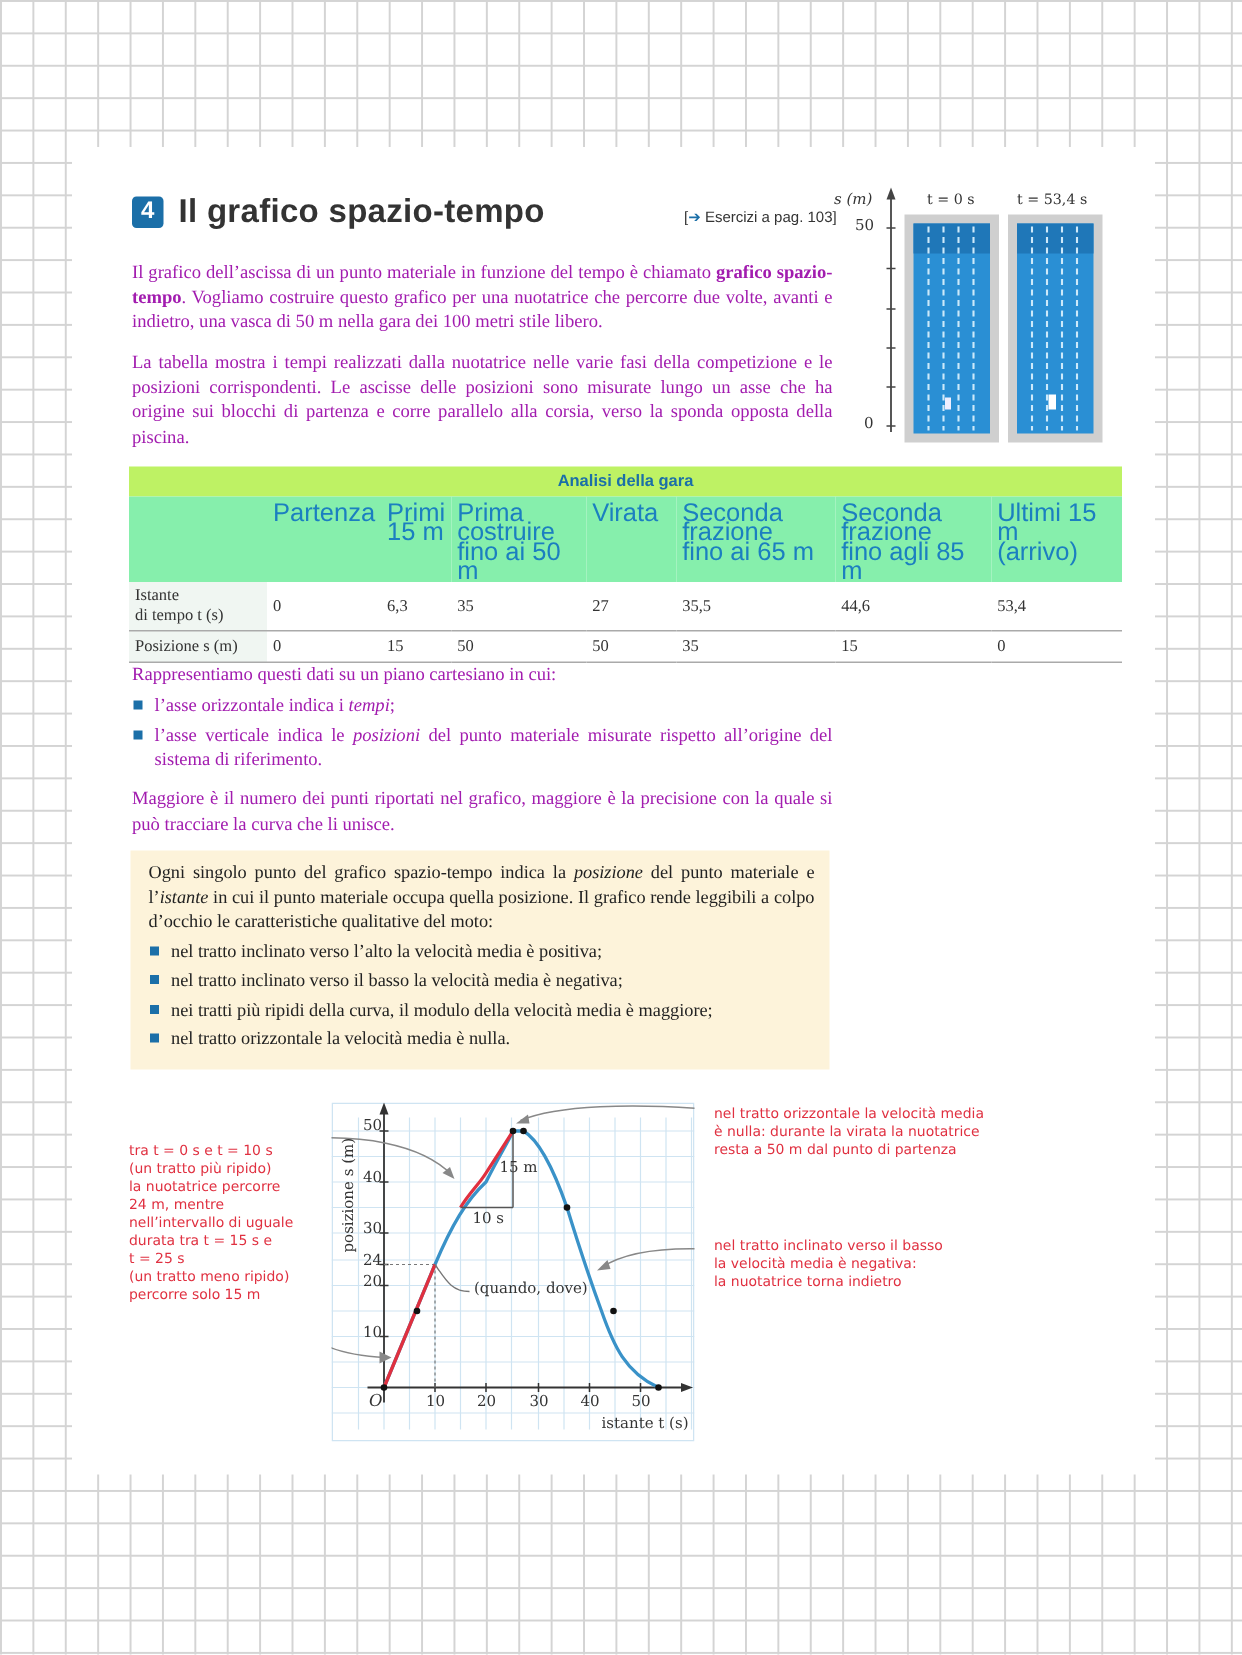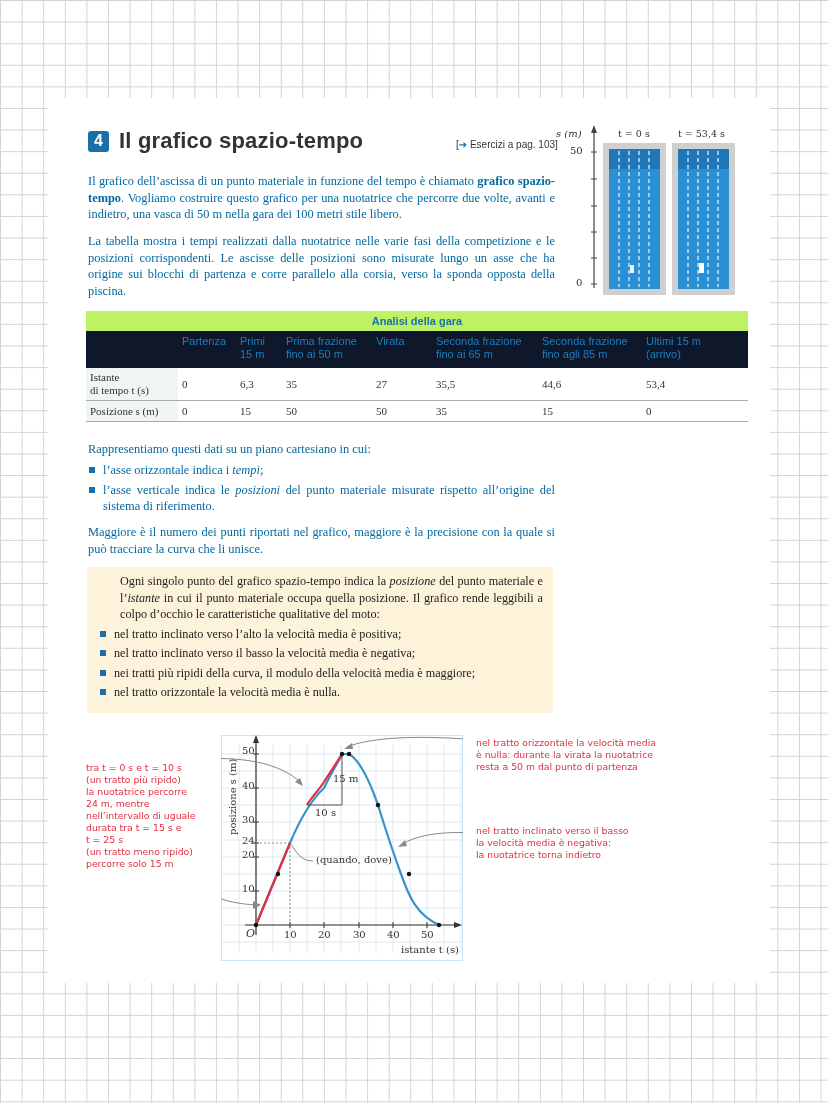--- a/index.html
+++ b/index.html
@@ -6,26 +6,26 @@
   body{width:828px;height:1103px;position:relative;overflow:hidden;background-color:#fff;
     background-image:linear-gradient(#d4d4d4 1px,transparent 1px),linear-gradient(90deg,#d4d4d4 1px,transparent 1px);
     background-size:21.6px 21.6px;background-position:0 0;}
   .page{position:absolute;left:48px;top:98px;width:722px;height:885px;background:#fff;}
   .serif{font-family:"DejaVu Serif","Liberation Serif",serif;}
   .title{position:absolute;left:88px;top:128px;display:flex;align-items:center;}
   .numbox{width:21px;height:21px;background:#1b6fa8;color:#fff;border-radius:3px;font-family:"Liberation Sans",sans-serif;font-weight:bold;font-size:16px;display:flex;align-items:center;justify-content:center;margin-right:10px;}
   .titletext{font-family:"Liberation Sans",sans-serif;font-weight:bold;font-size:22px;color:#333;letter-spacing:0.2px;}
   .ref{position:absolute;left:456px;top:139px;font-family:"Liberation Sans",sans-serif;font-size:10px;color:#333;}
   .ref .arrow{color:#1b6fa8;}
-  .para{position:absolute;left:88px;width:467px;font-family:"Liberation Serif",serif;font-size:12.4px;line-height:16.5px;color:#0369a1;text-align:justify;margin:0;}
+  .para{position:absolute;left:88px;width:467px;font-family:"Liberation Serif",serif;font-size:12.4px;line-height:16.5px;color:#a21caf;text-align:justify;margin:0;}
   .pool-fig{position:absolute;left:556px;top:124px;width:180px;height:178px;}
   table.gara{position:absolute;left:86px;top:311px;width:662px;border-collapse:collapse;font-size:11px;}
   table.gara th.cap{background:#bef264;color:#1b6fa8;font-family:"Liberation Sans",sans-serif;font-weight:bold;font-size:11px;height:18px;text-align:center;}
   table.gara td{padding:1px 4px;vertical-align:middle;}
-  table.gara tr.head td{background:#0f172a;color:#1b7fc0;font-family:"Liberation Sans",sans-serif;font-size:11px;line-height:13px;height:32px;vertical-align:top;padding-top:4px;}
+  table.gara tr.head td{background:#86efac;color:#1b7fc0;font-family:"Liberation Sans",sans-serif;font-size:17px;line-height:13px;height:32px;vertical-align:top;padding-top:4px;}
   table.gara tr.r1 td{background:#fff;height:30px;border-bottom:1px solid #aaa;font-family:"Liberation Serif",serif;color:#333;}
   table.gara tr.r2 td{background:#fff;height:18px;border-bottom:1px solid #aaa;font-family:"Liberation Serif",serif;color:#333;}
   table.gara td.rowlab{color:#1b7fc0;font-family:"Liberation Sans",sans-serif;background:#f0f6f2!important;line-height:13px;}
   ul.bul{list-style:none;margin:0;padding:0;}
   ul.bul li{position:relative;padding-left:15px;}
   ul.bul li .sq{position:absolute;left:1px;top:5px;width:6px;height:6px;background:#1b6fa8;}
   .box{position:absolute;left:87px;top:567px;width:466px;height:146px;background:#fdf3da;}
   .box .inner{position:absolute;left:12px;top:6px;width:444px;font-family:"Liberation Serif",serif;font-size:12.2px;line-height:16.5px;color:#222;}
   .box ul.bul li{margin-top:3px;padding-left:15px;}
   .annot{position:absolute;font-family:"DejaVu Sans",sans-serif;font-size:9.3px;line-height:12px;color:#e03040;}
@@ -89,21 +89,21 @@
 
 <table class="gara">
   <tbody>
       <tr>
         <th class="cap" colspan="8">Analisi della gara</th>
       </tr>
   <tr class="head">
     <td style="width:84px;"></td>
     <td style="width:50px;"><span>Partenza</span></td>
     <td style="width:38px;margin-top:14px;"><span>Primi</span><br><span>15 m</span></td>
-    <td style="width:82px;"><span>Prima frazione</span><br><span>fino ai 50 m</span></td>
+    <td style="width:82px;"><span>Prima costruire</span><br><span>fino ai 50 m</span></td>
     <td style="width:52px;"><span>Virata</span></td>
     <td style="width:98px;"><span>Seconda frazione</span><br><span>fino ai 65 m</span></td>
     <td style="width:96px;"><span>Seconda frazione</span><br><span>fino agli 85 m</span></td>
     <td><span>Ultimi 15 m</span><br><span>(arrivo)</span></td>
   </tr>
   <tr class="r1">
     <td class="rowlab"><span>Istante</span><br><span>di tempo t (s)</span></td>
     <td>0</td>
     <td>6,3</td>
     <td>35</td>
@@ -127,21 +127,21 @@
 
 <p class="para" style="top:441px;">Rappresentiamo questi dati su un piano cartesiano in cui:</p>
 <ul class="bul para" style="top:462px;">
   <li style="margin-bottom:3px;"><span class="sq"></span><span>l’asse orizzontale indica i </span><i>tempi</i><span>;</span></li>
   <li><span class="sq"></span><span>l’asse verticale indica le </span><i>posizioni</i><span> del punto materiale misurate rispetto all’origine del sistema di riferimento.</span></li>
 </ul>
 <p class="para" style="top:524px;">Maggiore è il numero dei punti riportati nel grafico, maggiore è la precisione con la quale si può tracciare la curva che li unisce.</p>
 
 <div class="box">
   <div class="inner">
-    <div style="text-align:justify;margin-left:21px;"><span>Ogni singolo punto del grafico spazio-tempo indica la </span><i>posizione</i><span> del punto materiale e l’</span><i>istante</i><span> in cui il punto materiale occupa quella posizione. Il grafico rende leggibili a colpo d’occhio le caratteristiche qualitative del moto:</span></div>
+    <div style="text-align:justify;"><span>Ogni singolo punto del grafico spazio-tempo indica la </span><i>posizione</i><span> del punto materiale e l’</span><i>istante</i><span> in cui il punto materiale occupa quella posizione. Il grafico rende leggibili a colpo d’occhio le caratteristiche qualitative del moto:</span></div>
     <ul class="bul" style="margin-top:3px;">
       <li><span class="sq"></span><span>nel tratto inclinato verso l’alto la velocità media è positiva;</span></li>
       <li><span class="sq"></span><span>nel tratto inclinato verso il basso la velocità media è negativa;</span></li>
       <li><span class="sq"></span><span>nei tratti più ripidi della curva, il modulo della velocità media è maggiore;</span></li>
       <li><span class="sq"></span><span>nel tratto orizzontale la velocità media è nulla.</span></li>
     </ul>
   </div>
 </div>
 
 <div class="annot" style="left:86px;top:762px;">

